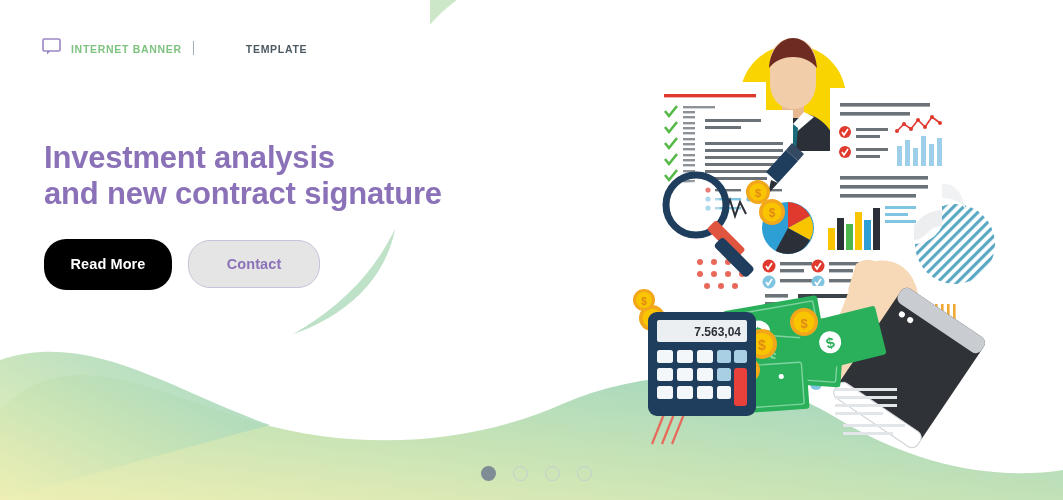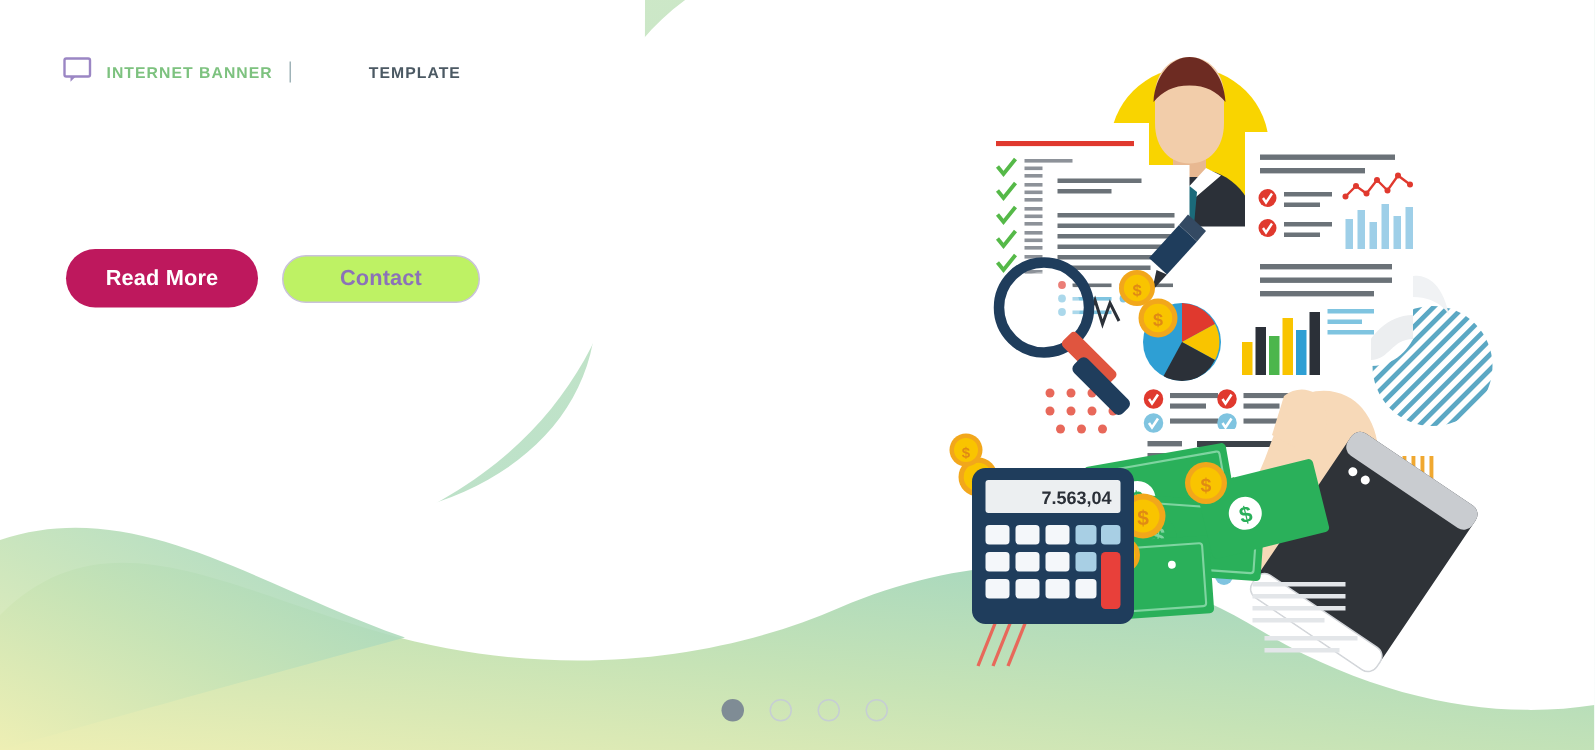--- a/index.html
+++ b/index.html
@@ -55,26 +55,26 @@
   }
 
   
   .btn-row { margin-top: 26px; display: flex; align-items: center; gap: 16px; }
   .btn {
     border-radius: 22px; font-size: 14.5px; font-weight: bold;
     cursor: pointer; display: inline-flex; align-items: center; justify-content: center;
     letter-spacing: 0.1px;
   }
   .btn-primary {
-    background: #be185d; color: #ffffff;
-    width: 128px; height: 39px; border: none;
+    background: #000000; color: #ffffff;
+    width: 128px; height: 51px; border: none;
   }
   .btn-outline {
-    background: #bef264; color: #8b72b8;
-    width: 132px; height: 32px; border: 1.5px solid #c9c2da;
+    background: #e5e5e5; color: #8b72b8;
+    width: 132px; height: 48px; border: 1.5px solid #c9c2da;
   }
 
   
   .dots {
     position: absolute; left: 481px; top: 466px;
     display: flex; gap: 17px; z-index: 20;
   }
   .dot { width: 15px; height: 15px; border-radius: 50%; cursor: pointer; }
   .dot.active { background: #7f8c95; border: none; }
   .dot.inactive { background: transparent; border: 1.5px solid #c6ced3; }
@@ -501,20 +501,24 @@
     <svg class="brand-icon" viewBox="0 0 20 17">
       <rect x="1" y="1" width="17" height="12" rx="1.2" fill="none" stroke="#9b86c4" stroke-width="1.6"></rect>
       <path d="M5 13 L5 16.5 L8.5 13 Z" fill="#9b86c4"></path>
     </svg>
     <span class="brand-text">INTERNET BANNER</span>
     <span class="brand-sep"></span>
     <span class="brand-sub">TEMPLATE</span>
   </div>
 
   <div class="copy">
+    <h1 class="headline">
+      <span>Investment analysis</span>
+      <span class="l2">and new contract signature</span>
+    </h1>
 
     <div class="btn-row">
       <button class="btn btn-primary">Read More</button>
       <button class="btn btn-outline">Contact</button>
     </div>
   </div>
 
   <div class="dots">
     <span class="dot active"></span>
     <span class="dot inactive"></span>

